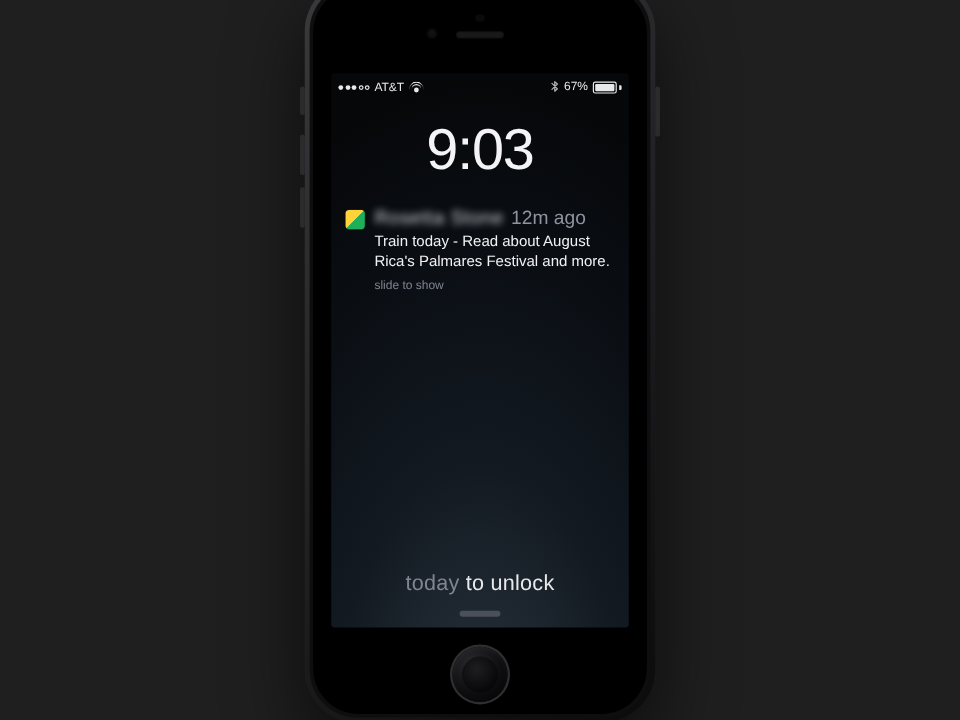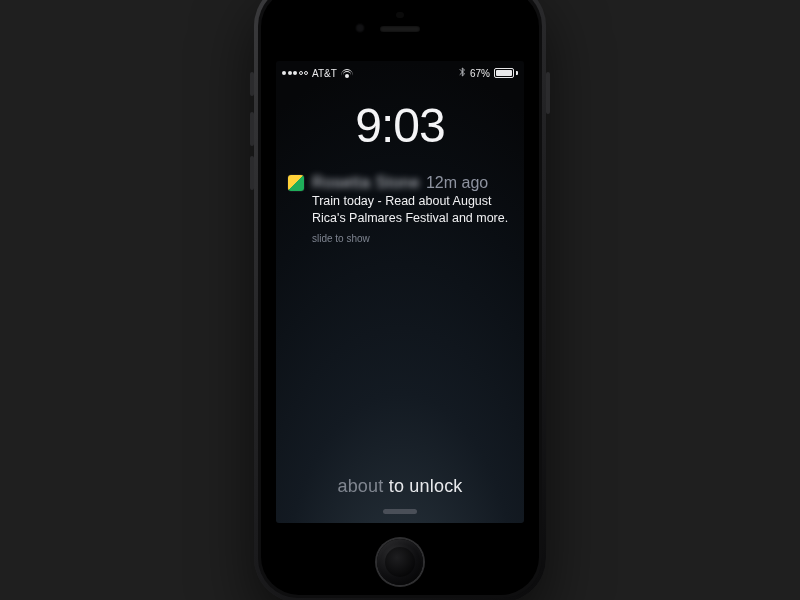--- a/index.html
+++ b/index.html
@@ -27,21 +27,21 @@
     box-shadow:0 0 0 2px #2f2f31,inset 0 2px 4px rgba(255,255,255,.05);}
   .home::after{content:"";position:absolute;left:8px;top:8px;right:8px;bottom:8px;border-radius:50%;
     background:radial-gradient(circle at 40% 35%,#1e1e20 0%,#050506 80%);}
 
   
   .screen{position:absolute;left:15px;right:15px;top:72px;bottom:72px;border-radius:3px;overflow:hidden;
     background:radial-gradient(120% 120% at 50% 120%,#2a353e 0%,#131a22 40%,#0a0e13 75%,#060709 100%);
     color:#f5f5f7;}
   
   .status{display:flex;align-items:center;justify-content:space-between;height:18px;padding:3px 6px 0 6px;font-size:10px;color:#eaeaec;}
-  .status-left,.status-right{display:flex;align-items:center;gap:4px;}
+  .status-left,.status-right{display:flex;gap:4px;}
   .dots{display:flex;gap:1.5px;align-items:center;}
   .dot{width:4px;height:4px;border-radius:50%;background:#e8e8ea;}
   .dot.hollow{background:transparent;border:0.8px solid #e8e8ea;box-sizing:border-box;}
   .wifi{position:relative;width:12px;height:9px;}
   .wifi::before{content:"";position:absolute;bottom:0;left:4px;width:4px;height:4px;border-radius:50%;background:#e8e8ea;}
   .wifi .arc{position:absolute;border:1.2px solid #e8e8ea;border-bottom:none;border-left:none;border-right:none;border-radius:50%;}
   .wifi .a1{width:8px;height:8px;left:2px;bottom:-2px;}
   .wifi .a2{width:12px;height:12px;left:0;bottom:-4px;}
   .bt{font-size:9px;opacity:.85;}
   .batt{display:flex;align-items:center;gap:2px;}
@@ -129,21 +129,21 @@
                   <span class="app-name">Rosetta Stone</span>
                   <span>12m ago</span>
                 </div>
                 <div class="notif-msg">Train today - Read about August Rica's Palmares Festival and more.</div>
                 <div class="notif-hint">slide to show</div>
               </div>
             </div>
           </div>
 
           <div class="unlock">
-            <span class="dim">about </span><span class="bright">to unlock</span>
+            <span class="dim">today </span><span class="bright">to unlock</span>
           </div>
           <div class="grabber"></div>
 
         </div>
 
         <div class="home"></div>
       </div>
     </div>
   </div>
 </div>

